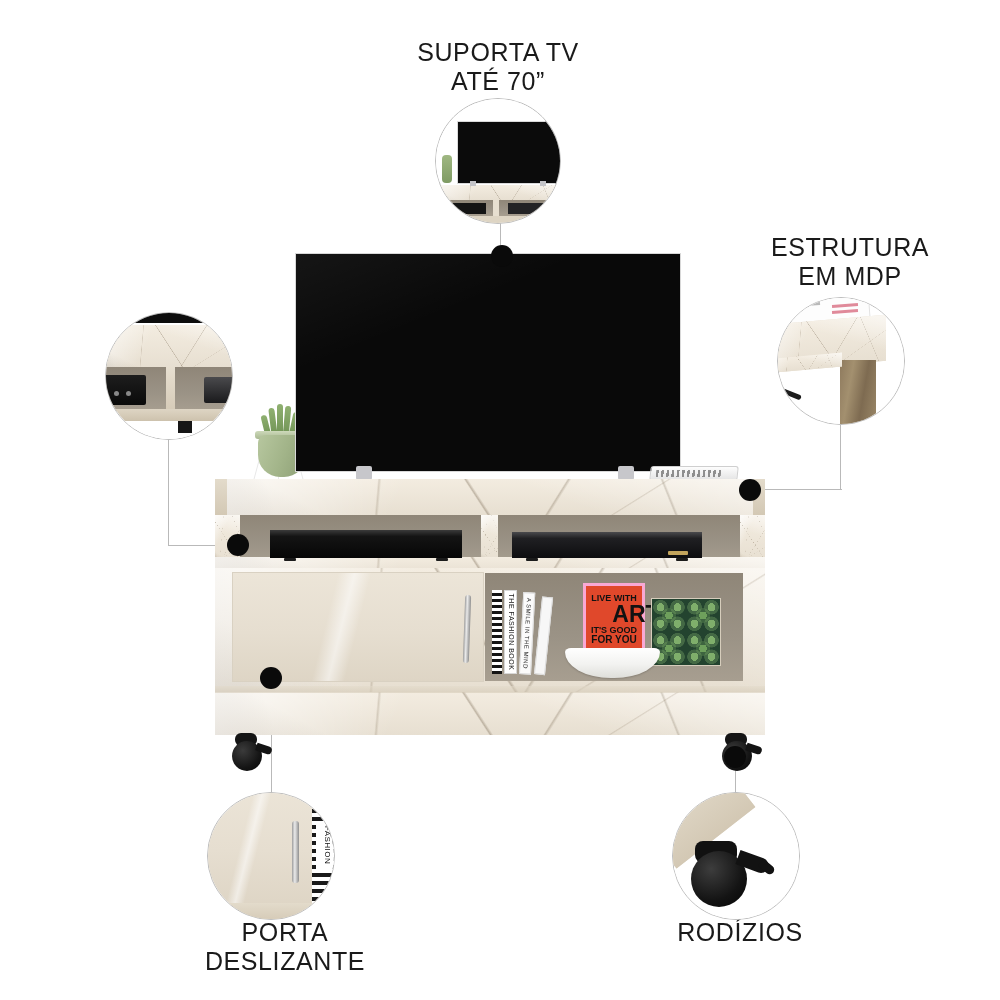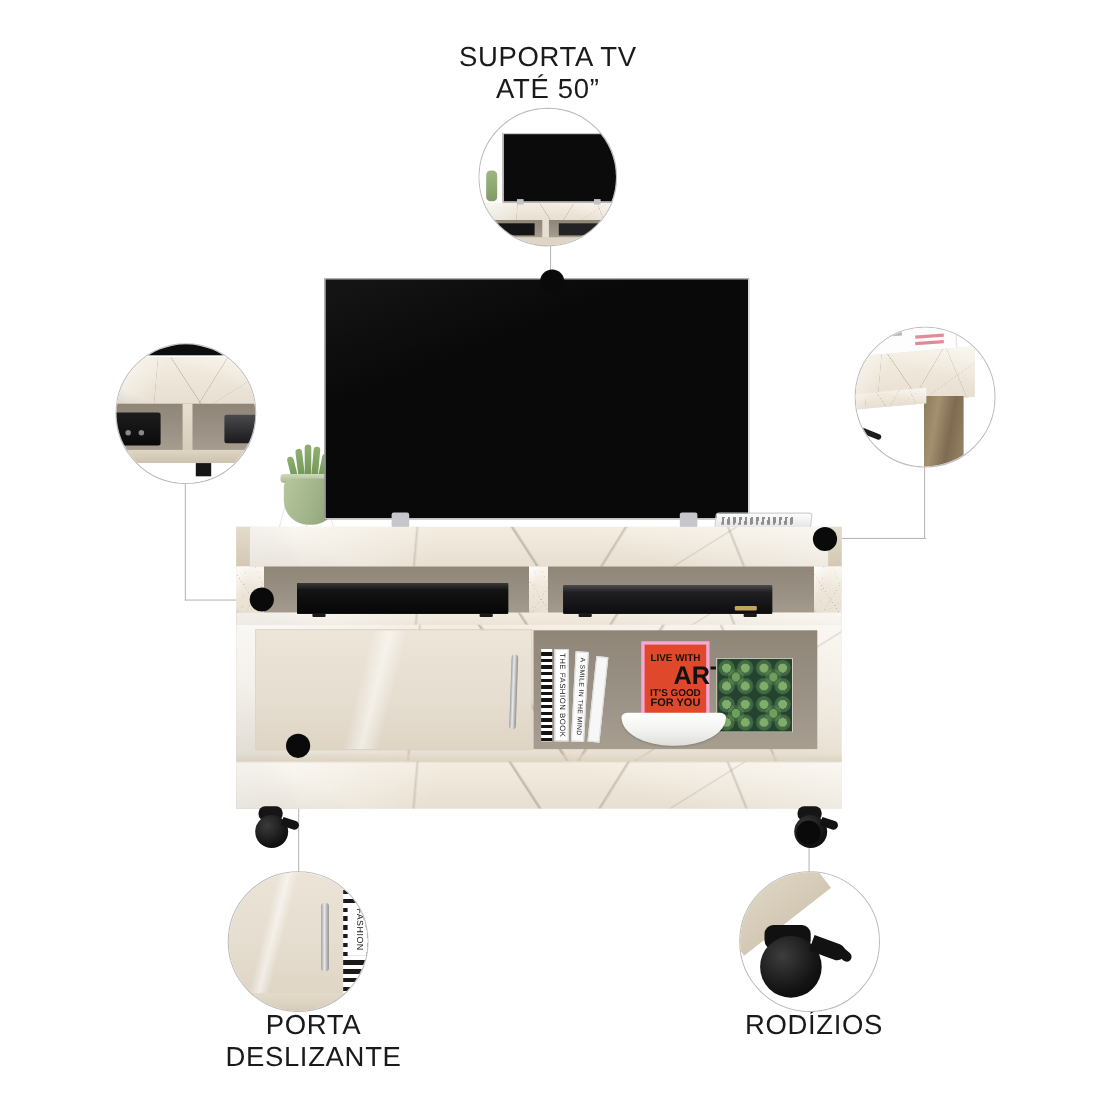--- a/index.html
+++ b/index.html
@@ -120,21 +120,23 @@
 
   .handle{position:absolute;border-radius:3px;
      background:linear-gradient(90deg,#9c9c9c,#eaeaea 40%,#bdbdbd 70%,#8f8f8f);}
 </style>
 </head>
 <body>
 
 <div id="stage">
 
   <div class="lbl" style="left:388px;top:38px;width:220px;">SUPORTA TV
-ATÉ 50”</div>
+ATÉ 70”</div>
+  <div class="lbl" style="left:740px;top:233px;width:220px;">ESTRUTURA
+EM MDP</div>
   <div class="lbl" style="left:640px;top:918px;width:200px;">RODÍZIOS</div>
   <div class="lbl" style="left:160px;top:918px;width:250px;">PORTA DESLIZANTE</div>
 
   <div class="leader v" style="left:500px;top:219px;height:40px;"></div>
 
   <div class="leader v" style="left:168px;top:436px;height:110px;"></div>
   <div class="leader h" style="left:168px;top:545px;width:72px;"></div>
 
   <div class="leader v" style="left:840px;top:420px;height:70px;"></div>
   <div class="leader h" style="left:750px;top:489px;width:92px;"></div>

